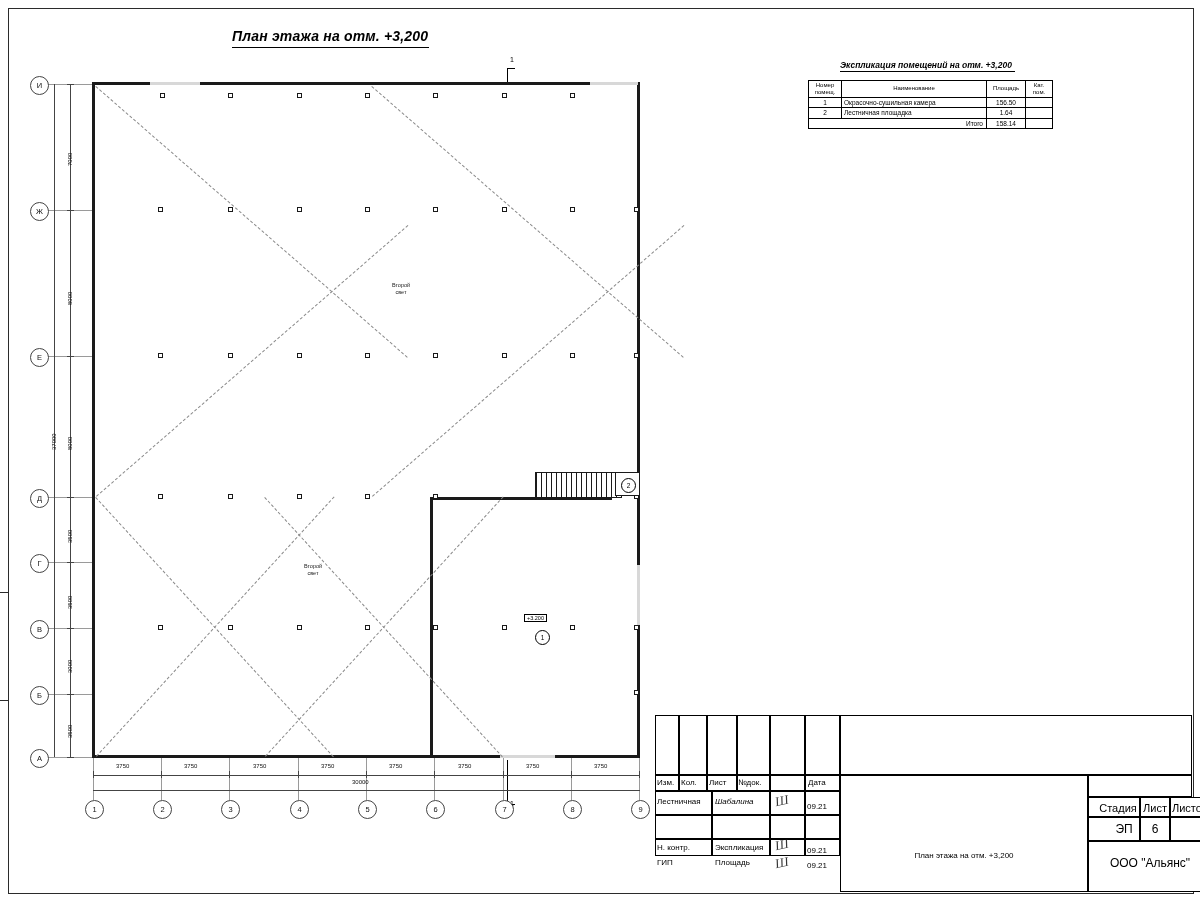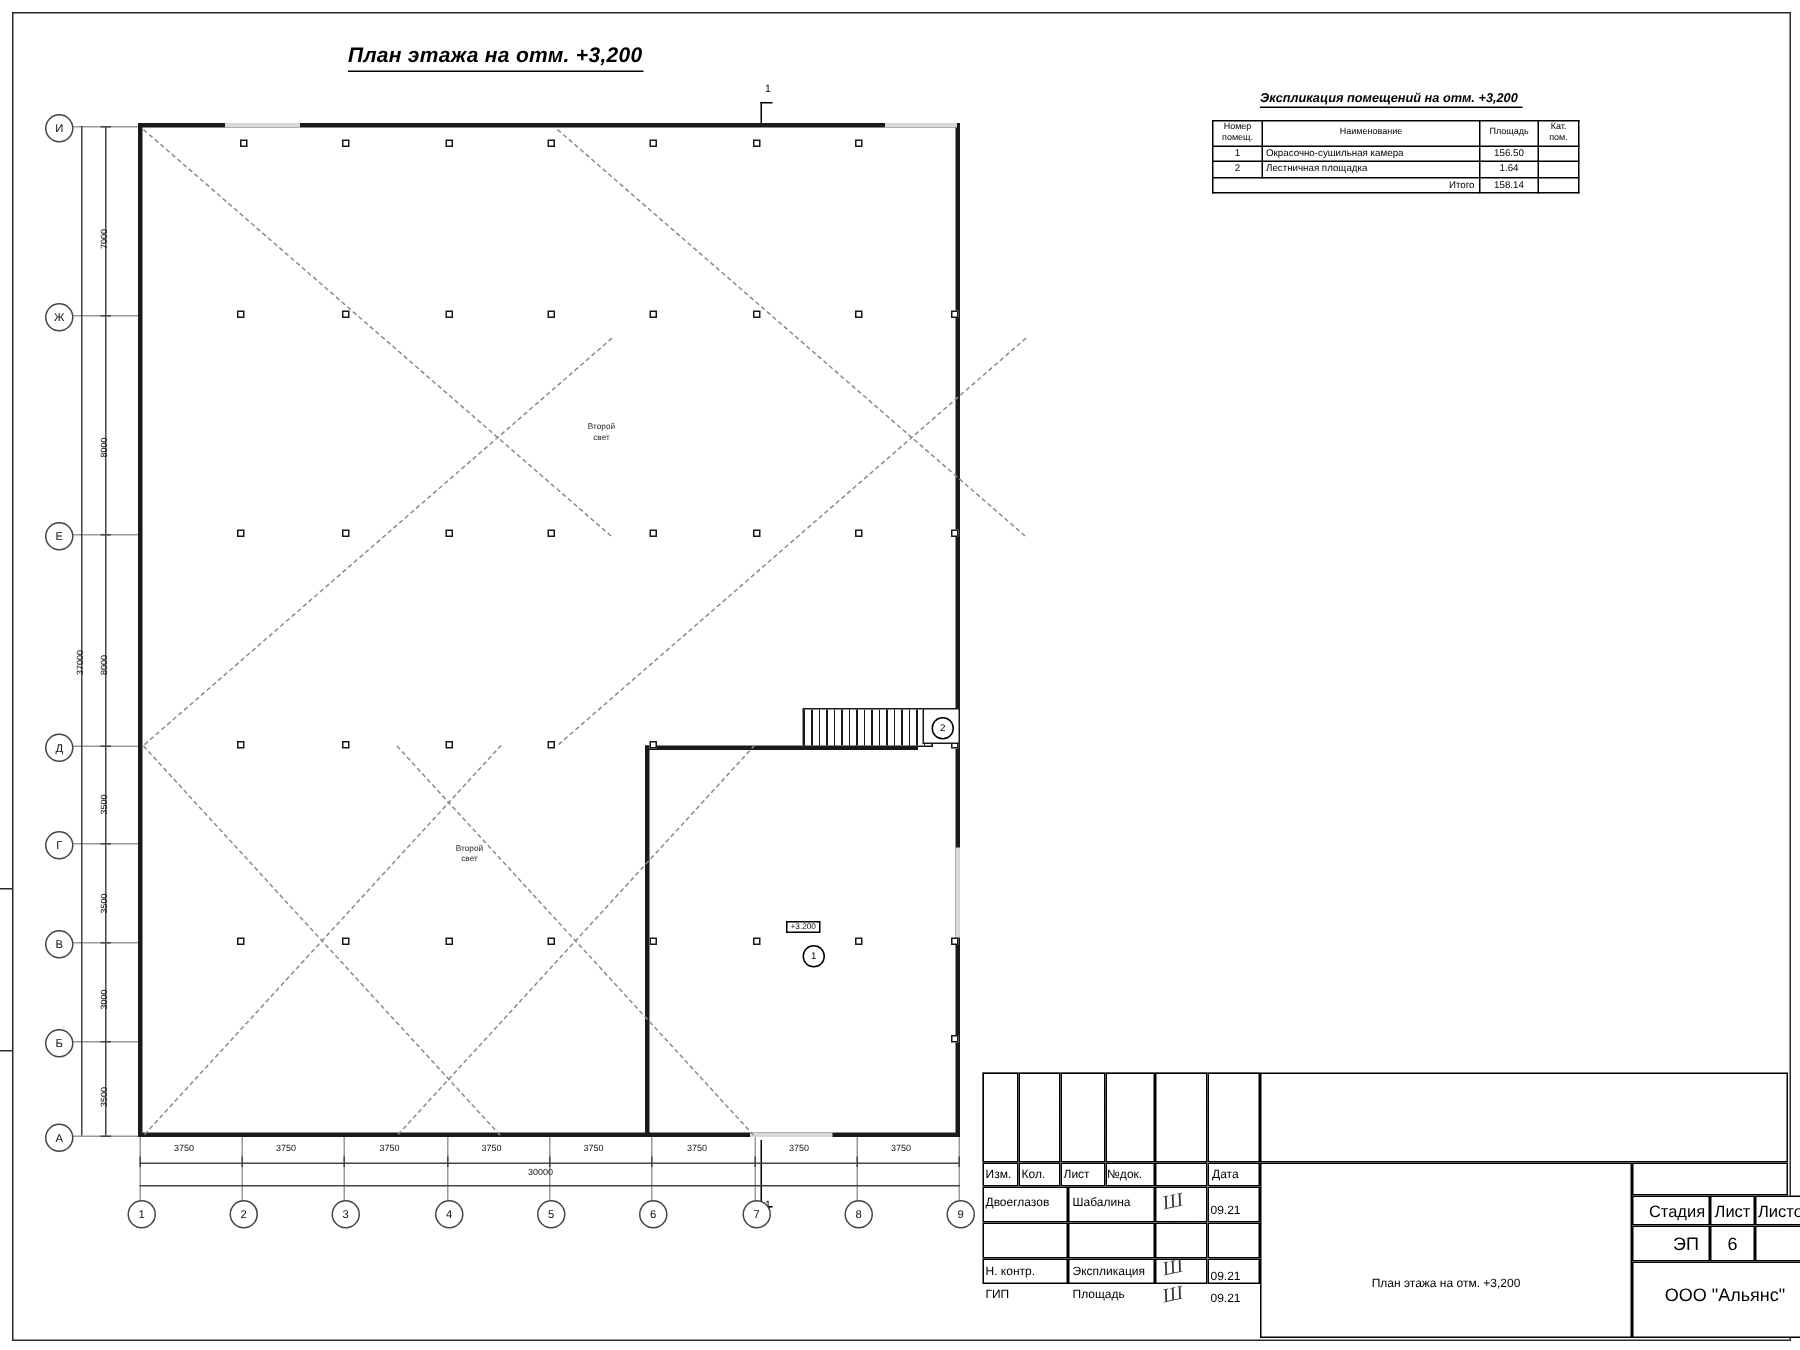--- a/index.html
+++ b/index.html
@@ -376,22 +376,22 @@
     <div class="txt txt-b" style="left:26px;top:64px;">Кол.</div>
     <div class="txt txt-b" style="left:54px;top:64px;">Лист</div>
     <div class="txt txt-b" style="left:83px;top:64px;">№док.</div>
     <div class="txt txt-b" style="left:117px;top:64px;margin-top:31px;">Подп.</div>
     <div class="txt txt-b" style="left:153px;top:64px;">Дата</div>
 
     <div class="cell" style="left:0;top:76px;width:57px;height:24px;"></div>
     <div class="cell" style="left:57px;top:76px;width:58px;height:24px;"></div>
     <div class="cell" style="left:115px;top:76px;width:35px;height:24px;"></div>
     <div class="cell" style="left:150px;top:76px;width:35px;height:24px;"></div>
-    <div class="txt" style="left:2px;top:83px;">Двоеглазов</div>
-    <div class="txt" style="left:60px;top:83px;">Шабалина</div>
+    <div class="txt" style="left:2px;top:83px;">Лестничная</div>
+    <div class="txt" style="left:60px;top:83px;font-style:italic;">Шабалина</div>
     <div class="txt" style="left:152px;top:88px;">09.21</div>
     <div class="sig" style="left:120px;top:78px;">Ш</div>
 
     <div class="cell" style="left:0;top:100px;width:57px;height:24px;"></div>
     <div class="cell" style="left:57px;top:100px;width:58px;height:24px;"></div>
     <div class="cell" style="left:115px;top:100px;width:35px;height:24px;"></div>
     <div class="cell" style="left:150px;top:100px;width:35px;height:24px;"></div>
 
     <div class="cell" style="left:0;top:124px;width:57px;height:17px;"></div>
     <div class="cell" style="left:57px;top:124px;width:58px;height:17px;"></div>

